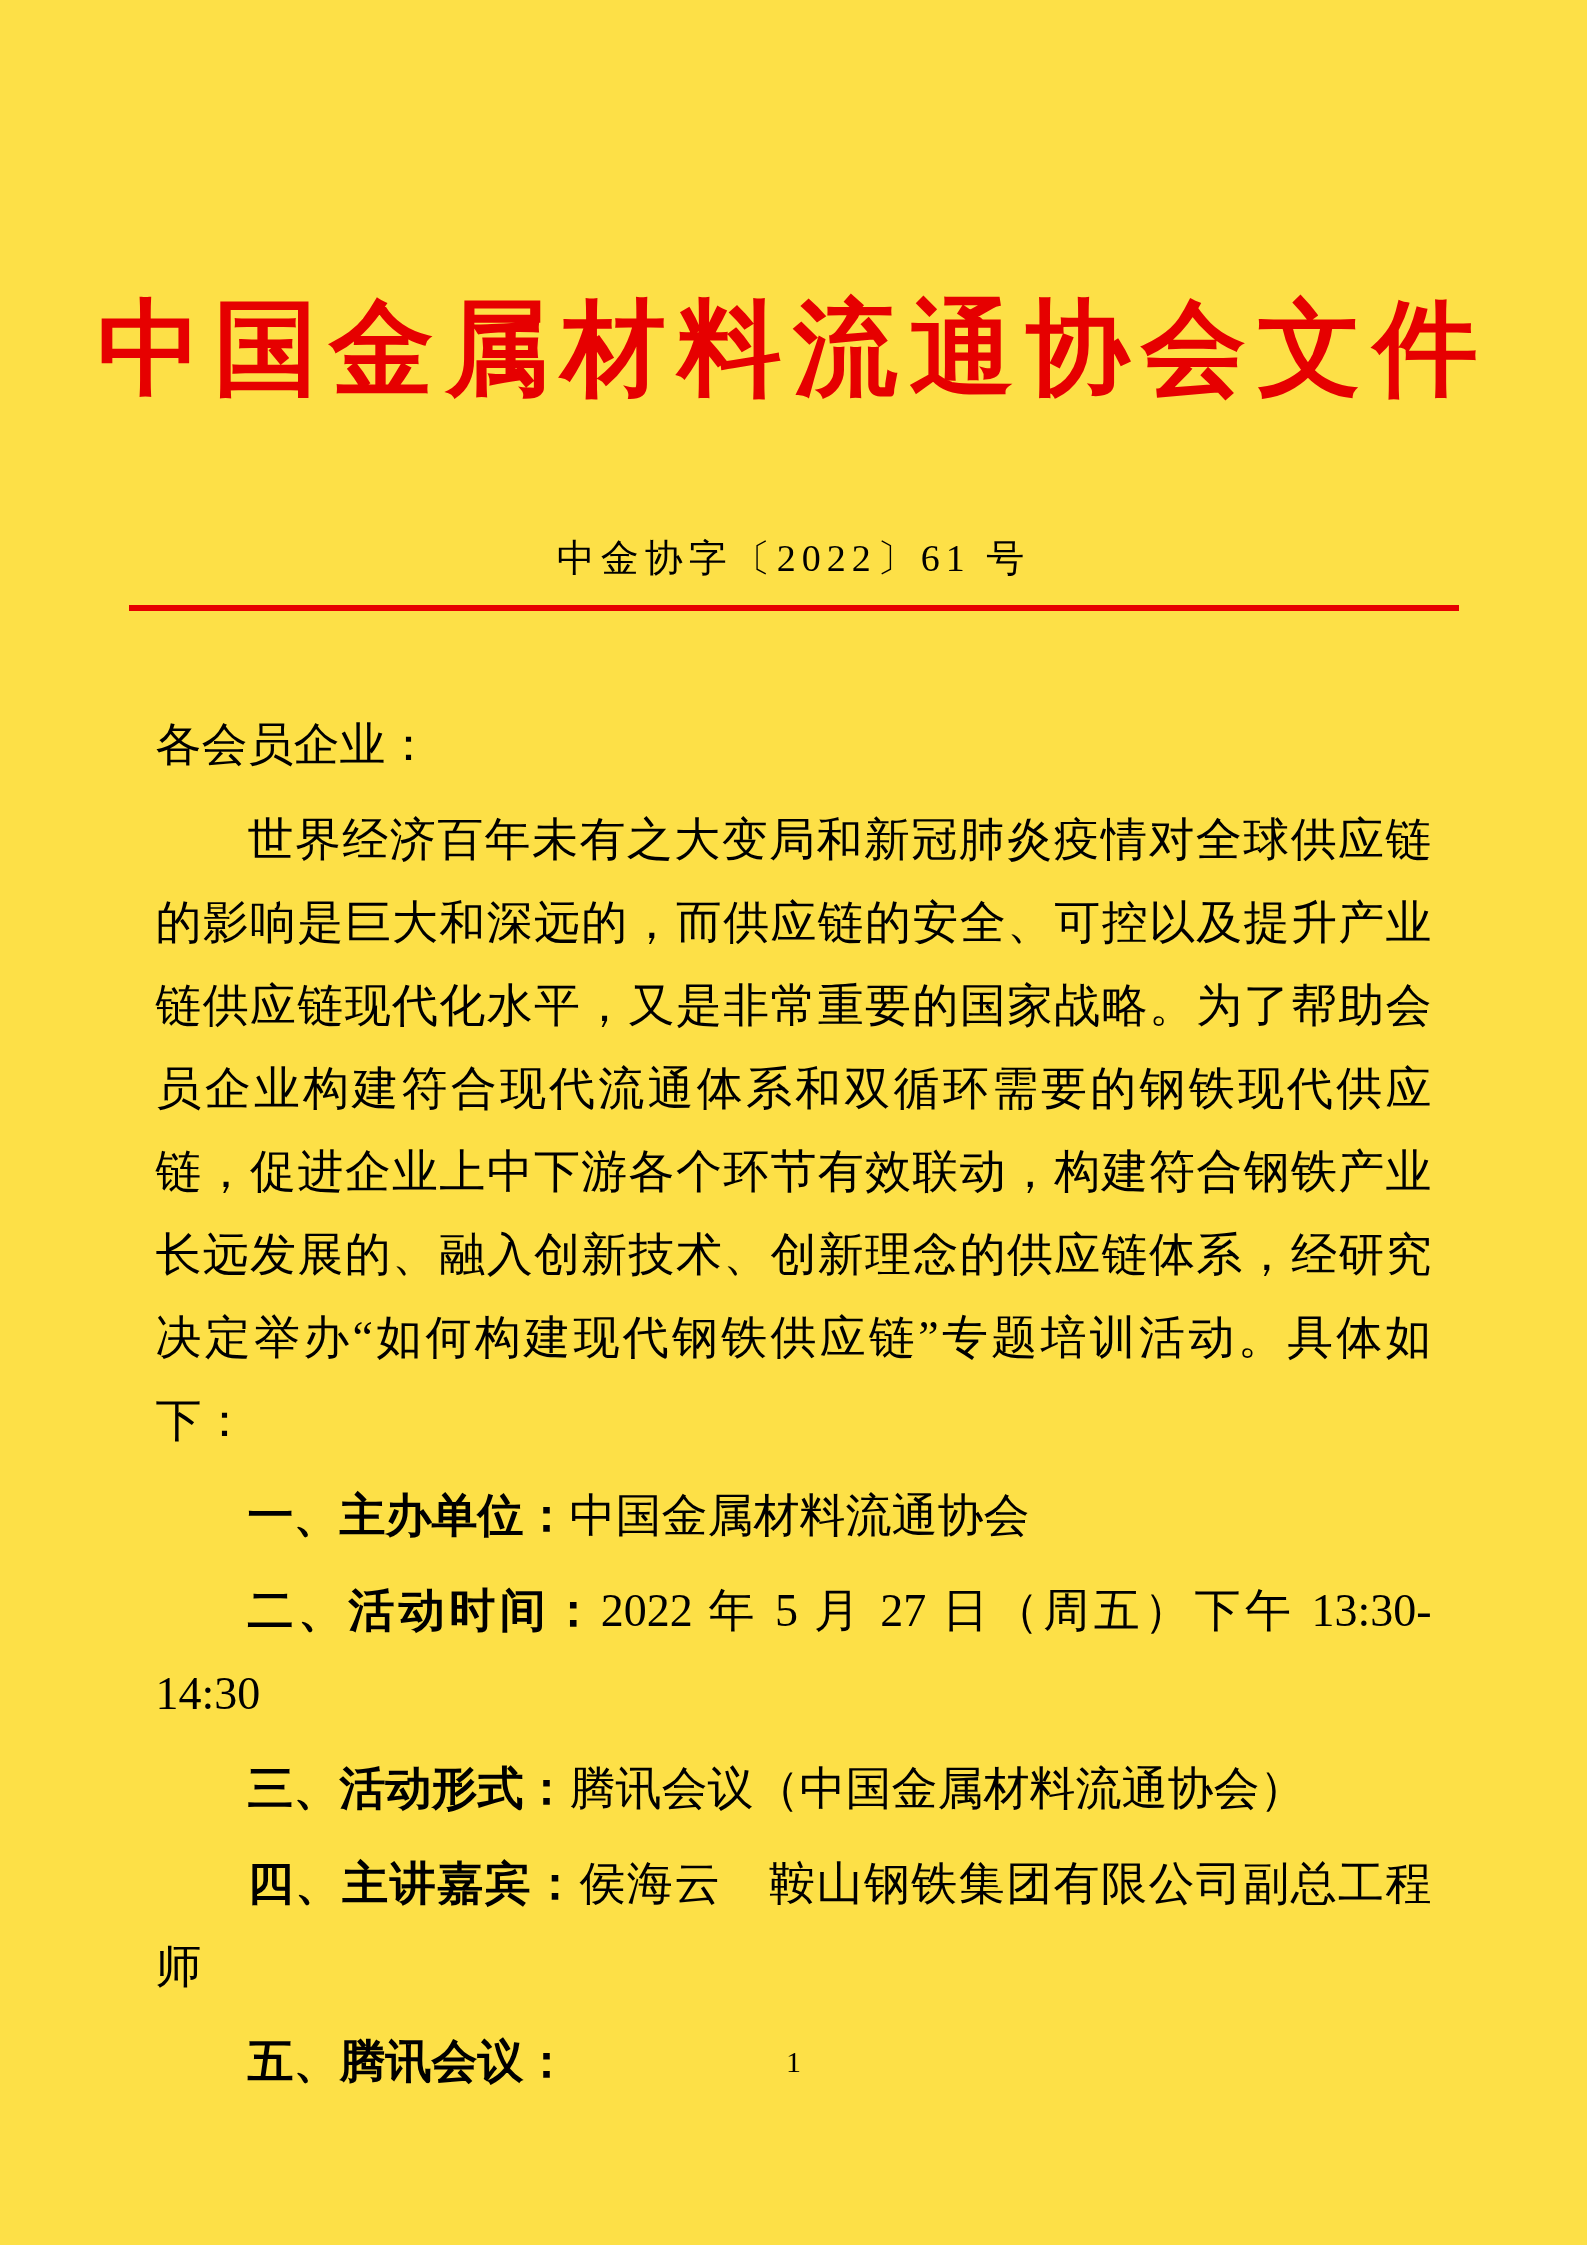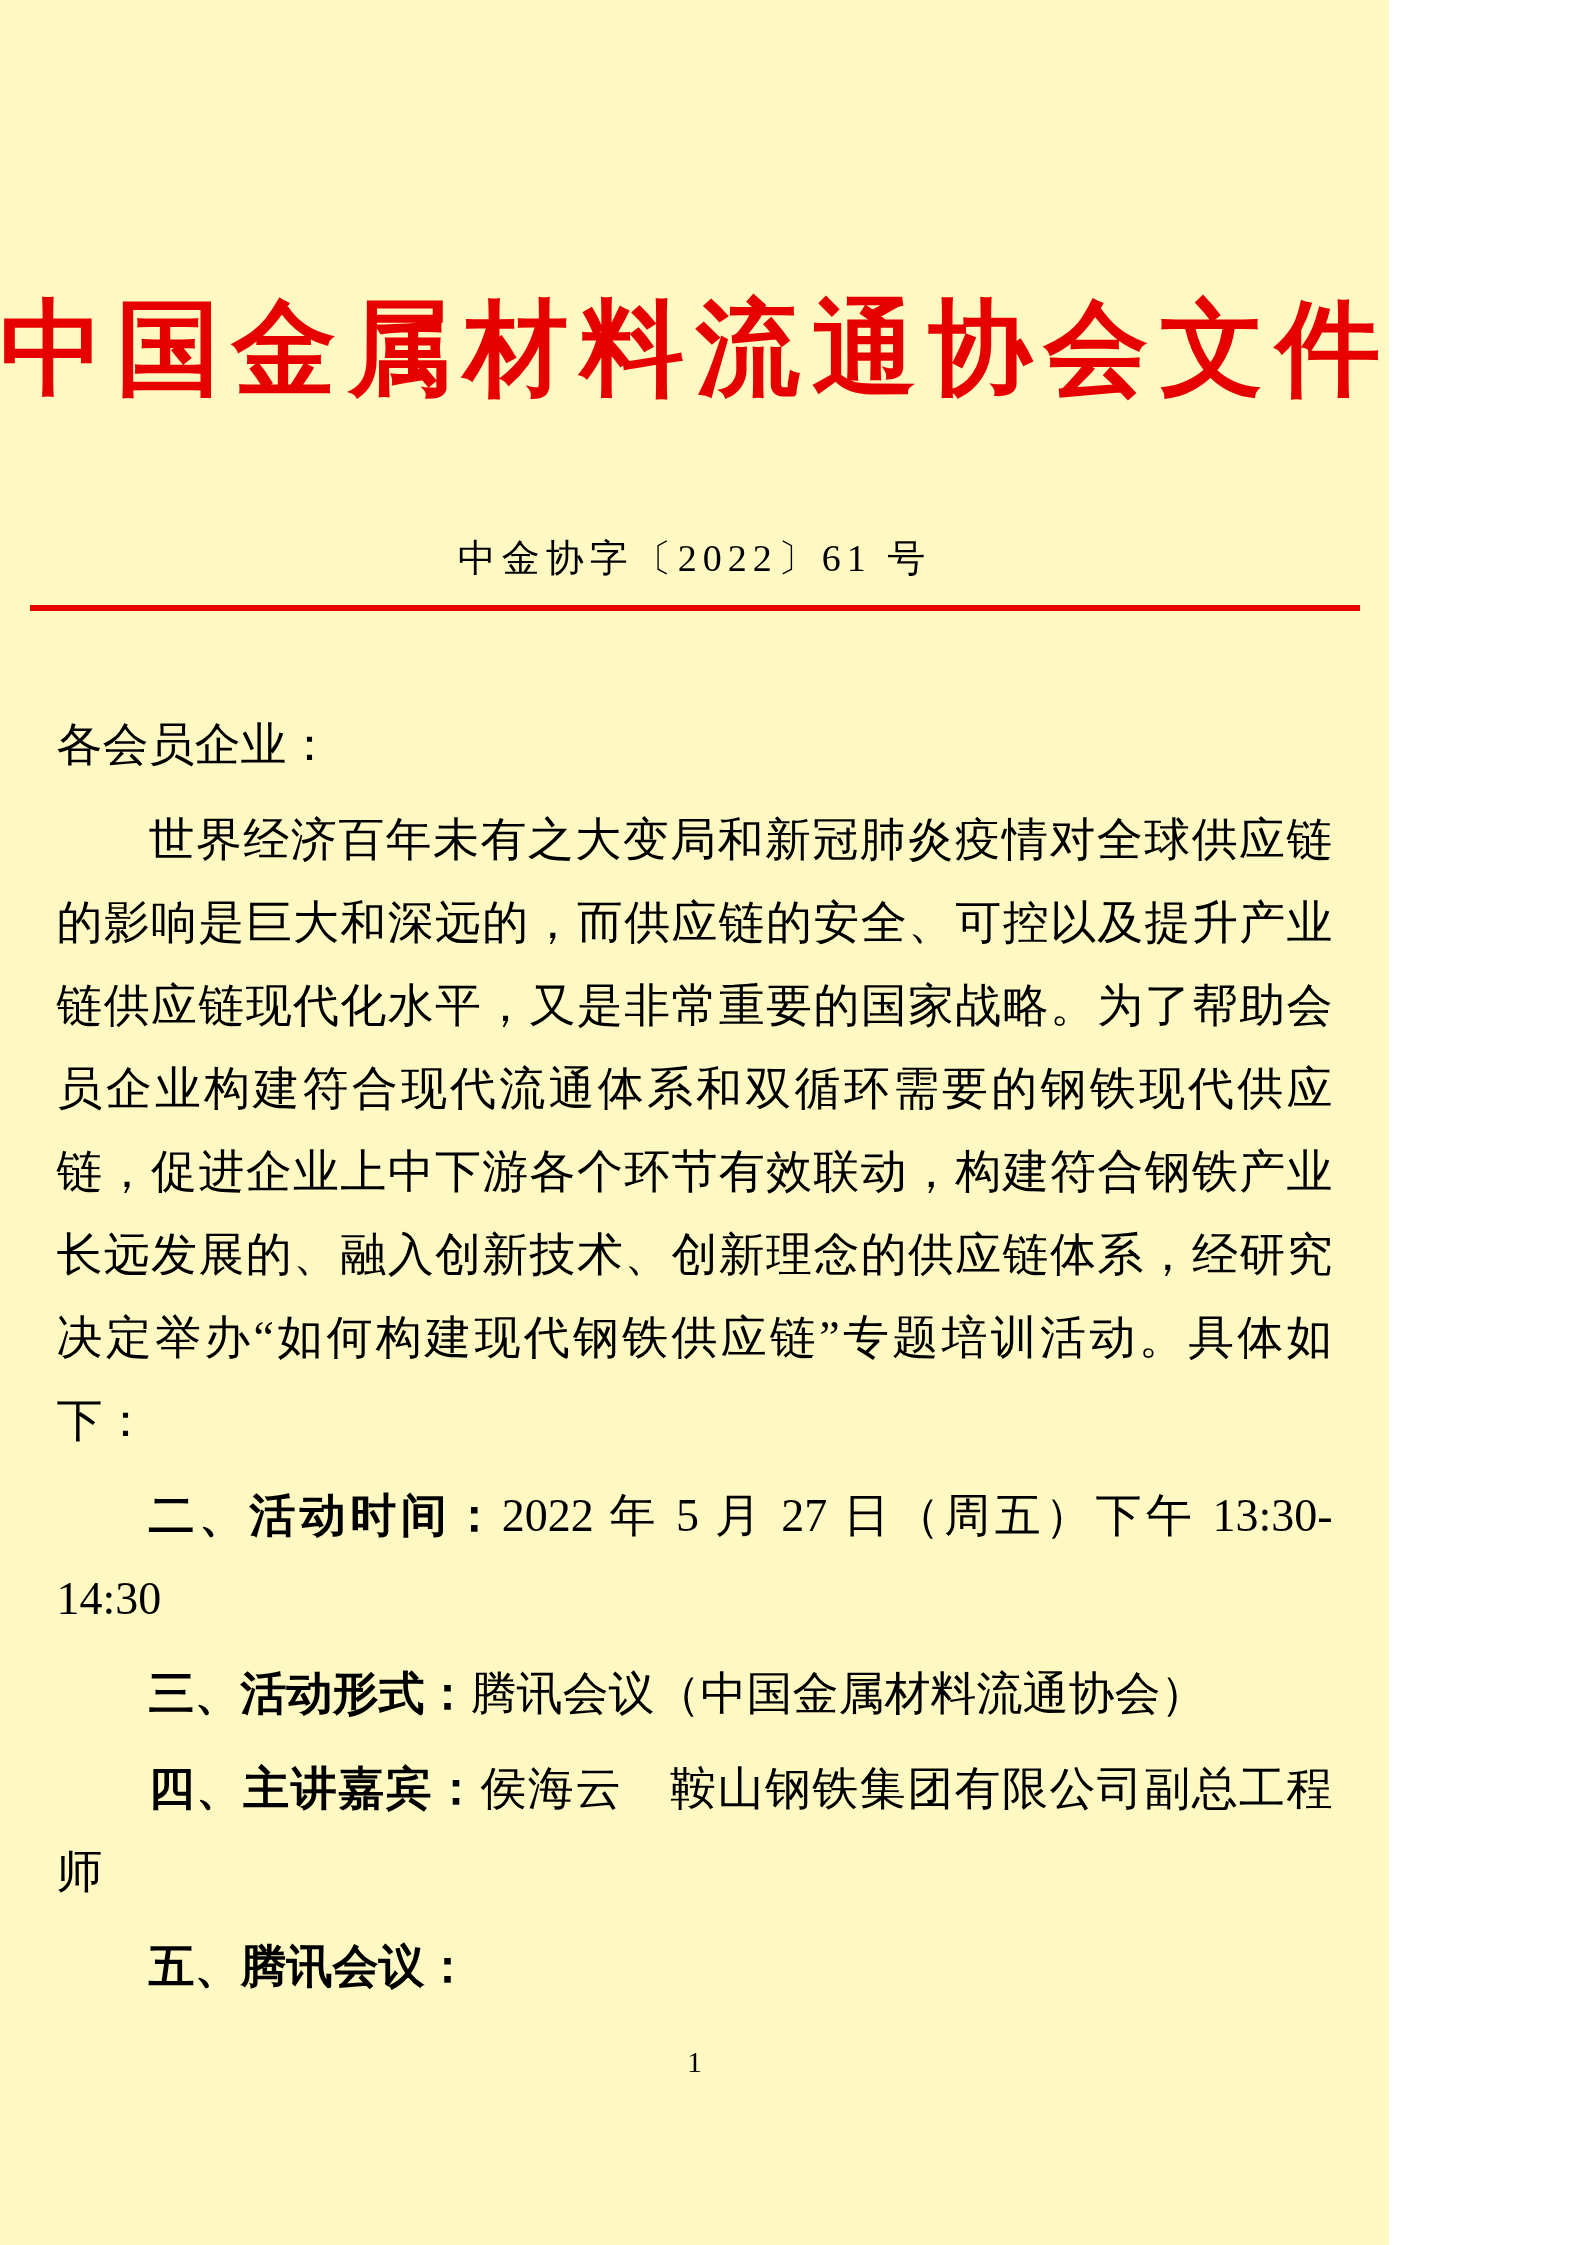--- a/index.html
+++ b/index.html
@@ -3,23 +3,23 @@
 <meta charset="utf-8">
 <style>
   :root { --accent-red: #e60000; }
   html, body {
     margin: 0;
     padding: 0;
     background: #ffffff;
   }
   .page {
     position: relative;
-    width: 1389px;
+    width: 1587px;
     height: 2245px;
-    background: #fef9c3;
+    background: #fde047;
     overflow: hidden;
     color: #000000;
     font-family: "Liberation Serif", "DejaVu Serif", serif;
   }
   .org-title {
     margin: 0;
     padding-top: 283px;
     text-align: center;
     font-size: 104px;
     line-height: 132px;
@@ -80,20 +80,21 @@
     <h1 class="org-title">中国金属材料流通协会文件</h1>
     <div class="doc-number">中金协字〔2022〕61 号</div>
     <div class="red-rule"></div>
   </header>
 
 
   <section class="doc-body">
     <p class="salutation">各会员企业：</p>
     <p class="intro-paragraph">世界经济百年未有之大变局和新冠肺炎疫情对全球供应链的影响是巨大和深远的，而供应链的安全、可控以及提升产业链供应链现代化水平，又是非常重要的国家战略。为了帮助会员企业构建符合现代流通体系和双循环需要的钢铁现代供应链，促进企业上中下游各个环节有效联动，构建符合钢铁产业长远发展的、融入创新技术、创新理念的供应链体系，经研究决定举办“如何构建现代钢铁供应链”专题培训活动。具体如下：</p>
 
+    <p class="agenda-item"><span class="item-label">一、主办单位：</span><span class="item-content">中国金属材料流通协会</span></p>
 
     <p class="agenda-item"><span class="item-label">二、活动时间：</span><span class="item-content">2022 年 5 月 27 日（周五）下午 13:30-14:30</span></p>
 
     <p class="agenda-item"><span class="item-label">三、活动形式：</span><span class="item-content">腾讯会议（中国金属材料流通协会）</span></p>
 
     <p class="agenda-item"><span class="item-label">四、主讲嘉宾：</span><span class="item-content">侯海云　鞍山钢铁集团有限公司副总工程师</span></p>
 
     <p class="agenda-item"><span class="item-label">五、腾讯会议：</span><span class="item-content"></span></p>
   </section>
 

